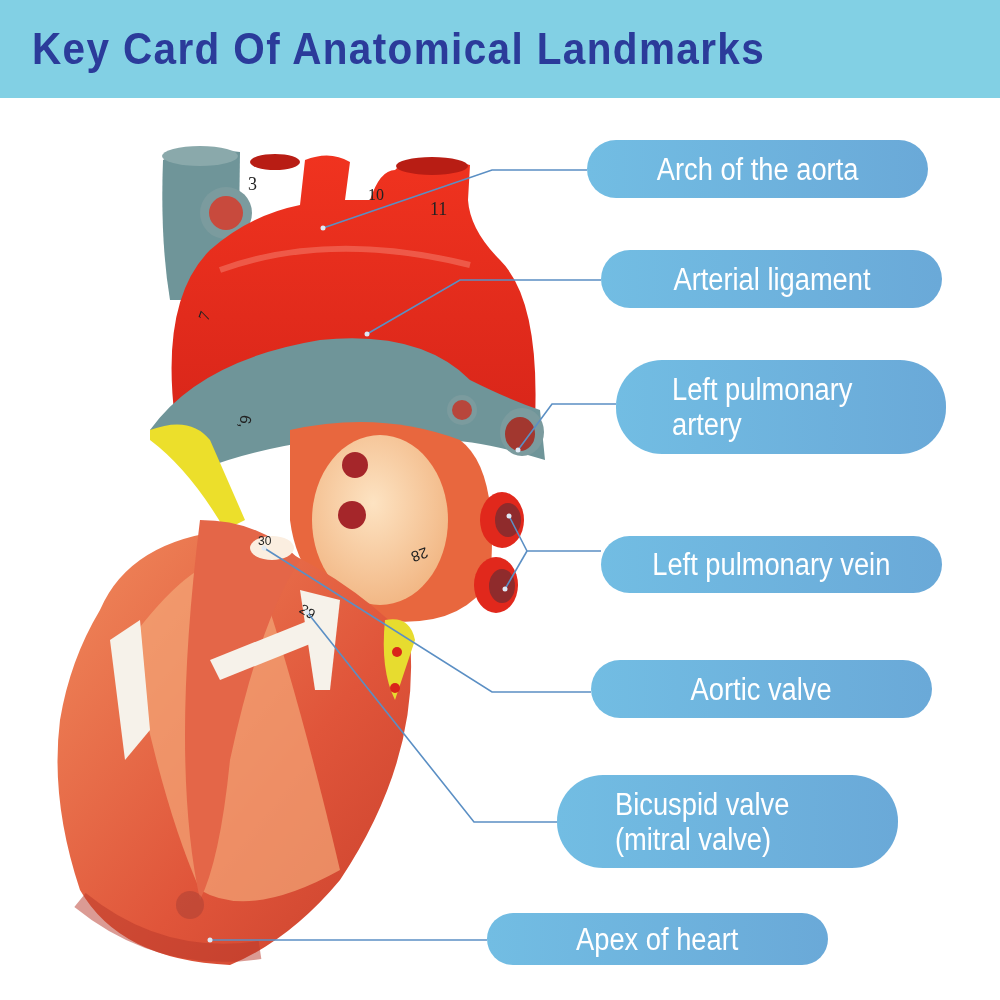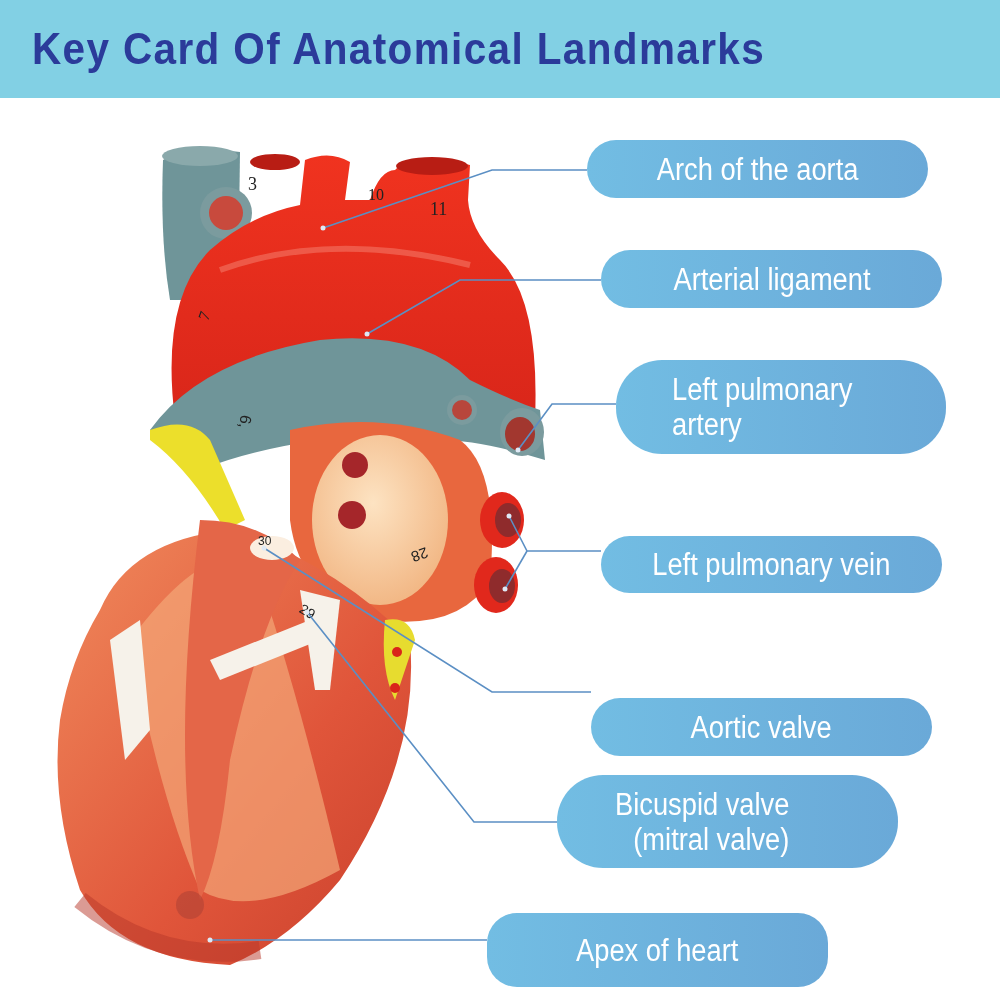--- a/index.html
+++ b/index.html
@@ -127,22 +127,22 @@
 <div class="pill" style="left:601px;top:250px;width:341px;height:58px;">
   <span>Arterial ligament</span>
 </div>
 <div class="pill two" style="left:616px;top:360px;width:330px;height:94px;justify-content:flex-start;padding-left:56px;">
   <span style="transform-origin:left center;">Left pulmonary
 artery</span>
 </div>
 <div class="pill" style="left:601px;top:521px;width:341px;height:57px;margin-top:15px;">
   <span>Left pulmonary vein</span>
 </div>
-<div class="pill" style="left:591px;top:660px;width:341px;height:58px;margin-top:38px;">
+<div class="pill" style="left:591px;top:660px;width:341px;height:58px;">
   <span>Aortic valve</span>
 </div>
-<div class="pill two" style="left:557px;top:775px;width:341px;height:93px;justify-content:flex-start;padding-left:58px;text-align:right;">
+<div class="pill two" style="left:557px;top:775px;width:341px;height:93px;justify-content:flex-start;padding-left:58px;">
   <span style="transform-origin:left center;">Bicuspid valve
 (mitral valve)</span>
 </div>
-<div class="pill" style="left:487px;top:913px;width:341px;height:74px;">
+<div class="pill" style="left:487px;top:913px;width:341px;height:52px;">
   <span>Apex of heart</span>
 </div>
 
 </body></html>

